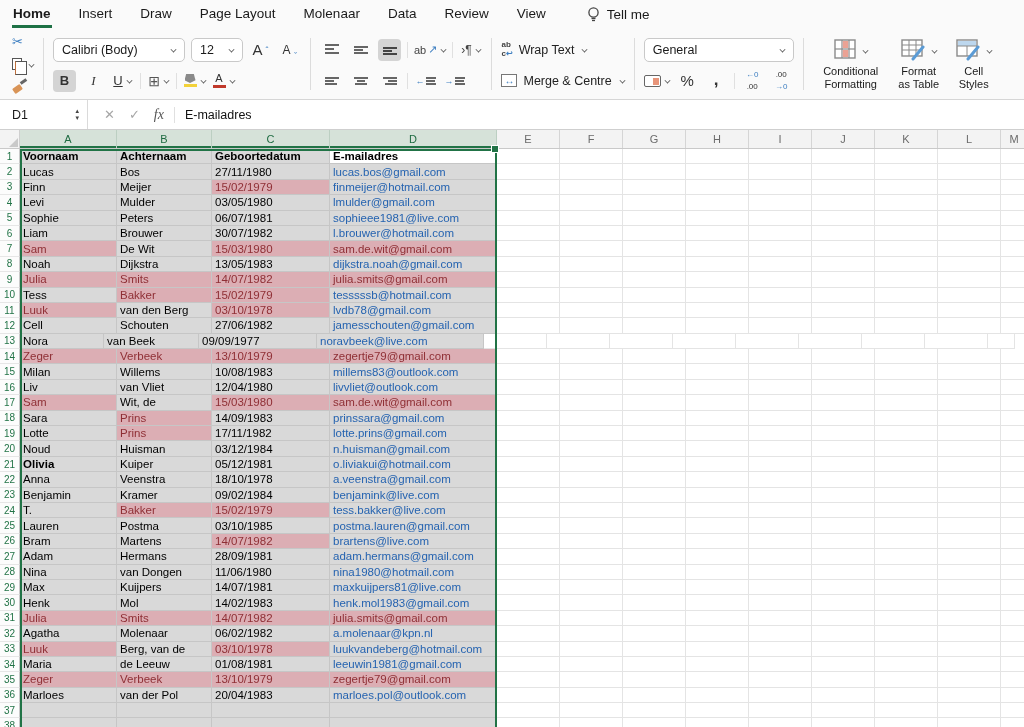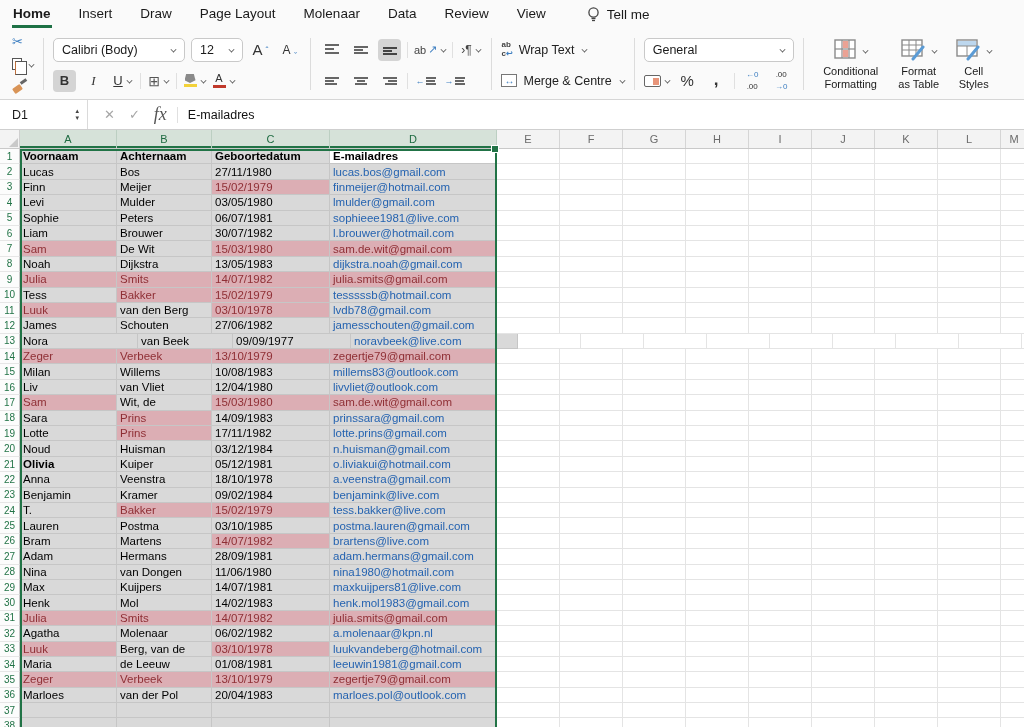--- a/index.html
+++ b/index.html
@@ -97,21 +97,21 @@
   .bigbtn{display:flex;flex-direction:column;align-items:center;padding:2px 6px 0;font-size:11px;
           line-height:1.15;text-align:center;}
   .bigbtn .icwrap{display:flex;align-items:center;gap:3px;height:30px;}
 
   
   .fbar{height:30px;background:#fff;border-bottom:1px solid #CFCFCF;display:flex;align-items:center;}
   .namebox{width:88px;height:100%;border-right:1px solid #DADADA;display:flex;align-items:center;
            padding:0 8px 0 12px;font-size:12.5px;}
   .stepper{margin-left:auto;display:flex;flex-direction:column;font-size:7px;color:#444;line-height:0.9;}
   .fbtns{display:flex;align-items:center;gap:14px;padding:0 10px 0 16px;color:#A6A6A6;font-size:13px;}
-  .fx{font-family:"Liberation Serif",serif;font-style:italic;color:#555;font-size:18px;}
+  .fx{font-family:"Liberation Serif",serif;font-style:italic;color:#555;font-size:14px;}
   .fdiv{width:1px;height:16px;background:#E0E0E0;margin-right:10px;}
   .fcontent{font-size:12.5px;color:#111;}
 
   
   .sheet{position:relative;height:597px;overflow:hidden;background:#fff;}
   .colhdr{display:flex;height:19px;background:#F3F3F3;border-bottom:1px solid #C9C9C9;}
   .corner{width:20px;flex:none;border-right:1px solid #CFCFCF;position:relative;background:#F3F3F3;}
   .corner::after{content:"";position:absolute;right:1px;bottom:1px;width:0;height:0;
                  border-left:9px solid transparent;border-bottom:9px solid #C9C9C9;}
   .ch{flex:none;display:flex;align-items:center;justify-content:center;font-size:11px;
@@ -592,39 +592,39 @@
         <div class="c empty" style="width: 63px;"></div>
         <div class="c empty" style="width: 63px;"></div>
         <div class="c empty" style="width: 63px;"></div>
         <div class="c empty" style="width: 63px;"></div>
         <div class="c empty" style="width: 63px;"></div>
         <div class="c empty" style="width: 63px;"></div>
         <div class="c empty" style="width: 27px;"></div>
       </div>
       <div class="r">
         <div class="rn">12</div>
-        <div class="c" style="width: 97px;">James</div>
+        <div class="c" style="width: 97px;">Cell</div>
         <div class="c" style="width: 95px;">Schouten</div>
         <div class="c" style="width: 118px;">27/06/1982</div>
         <div class="c" style="width: 167px;">
           <span class="lnk">jamesschouten@gmail.com</span>
         </div>
         <div class="c empty" style="width: 63px;"></div>
         <div class="c empty" style="width: 63px;"></div>
         <div class="c empty" style="width: 63px;"></div>
         <div class="c empty" style="width: 63px;"></div>
         <div class="c empty" style="width: 63px;"></div>
         <div class="c empty" style="width: 63px;"></div>
         <div class="c empty" style="width: 63px;"></div>
         <div class="c empty" style="width: 63px;"></div>
         <div class="c empty" style="width: 27px;"></div>
       </div>
       <div class="r">
         <div class="rn">13</div>
-        <div class="c" style="width: 118px;">Nora</div>
+        <div class="c" style="width: 84px;">Nora</div>
         <div class="c" style="width: 95px;">van Beek</div>
         <div class="c" style="width: 118px;">09/09/1977</div>
         <div class="c" style="width: 167px;">
           <span class="lnk">noravbeek@live.com</span>
         </div>
         <div class="c empty" style="width: 63px;"></div>
         <div class="c empty" style="width: 63px;"></div>
         <div class="c empty" style="width: 63px;"></div>
         <div class="c empty" style="width: 63px;"></div>
         <div class="c empty" style="width: 63px;"></div>

